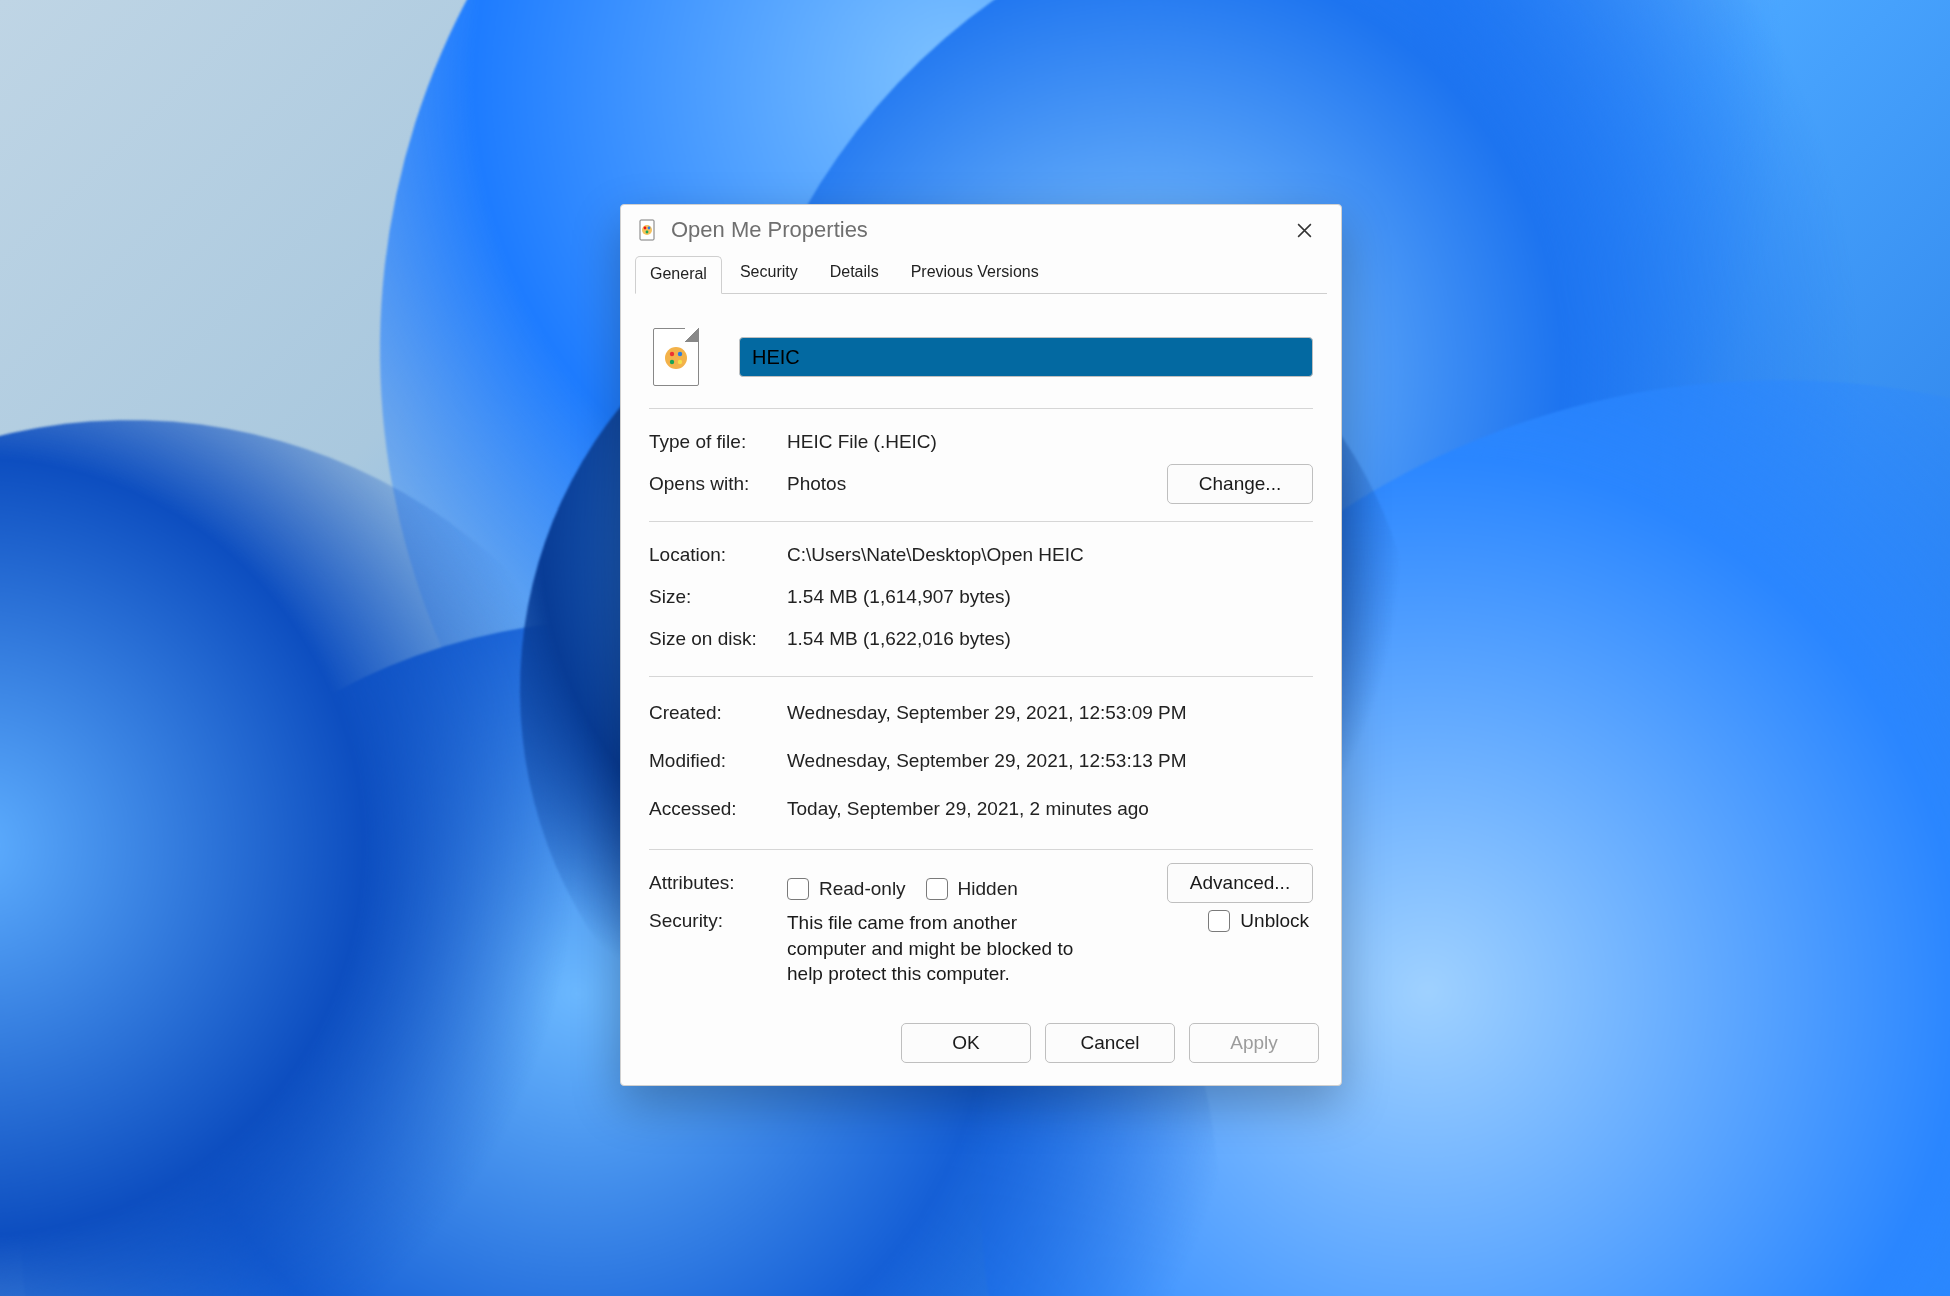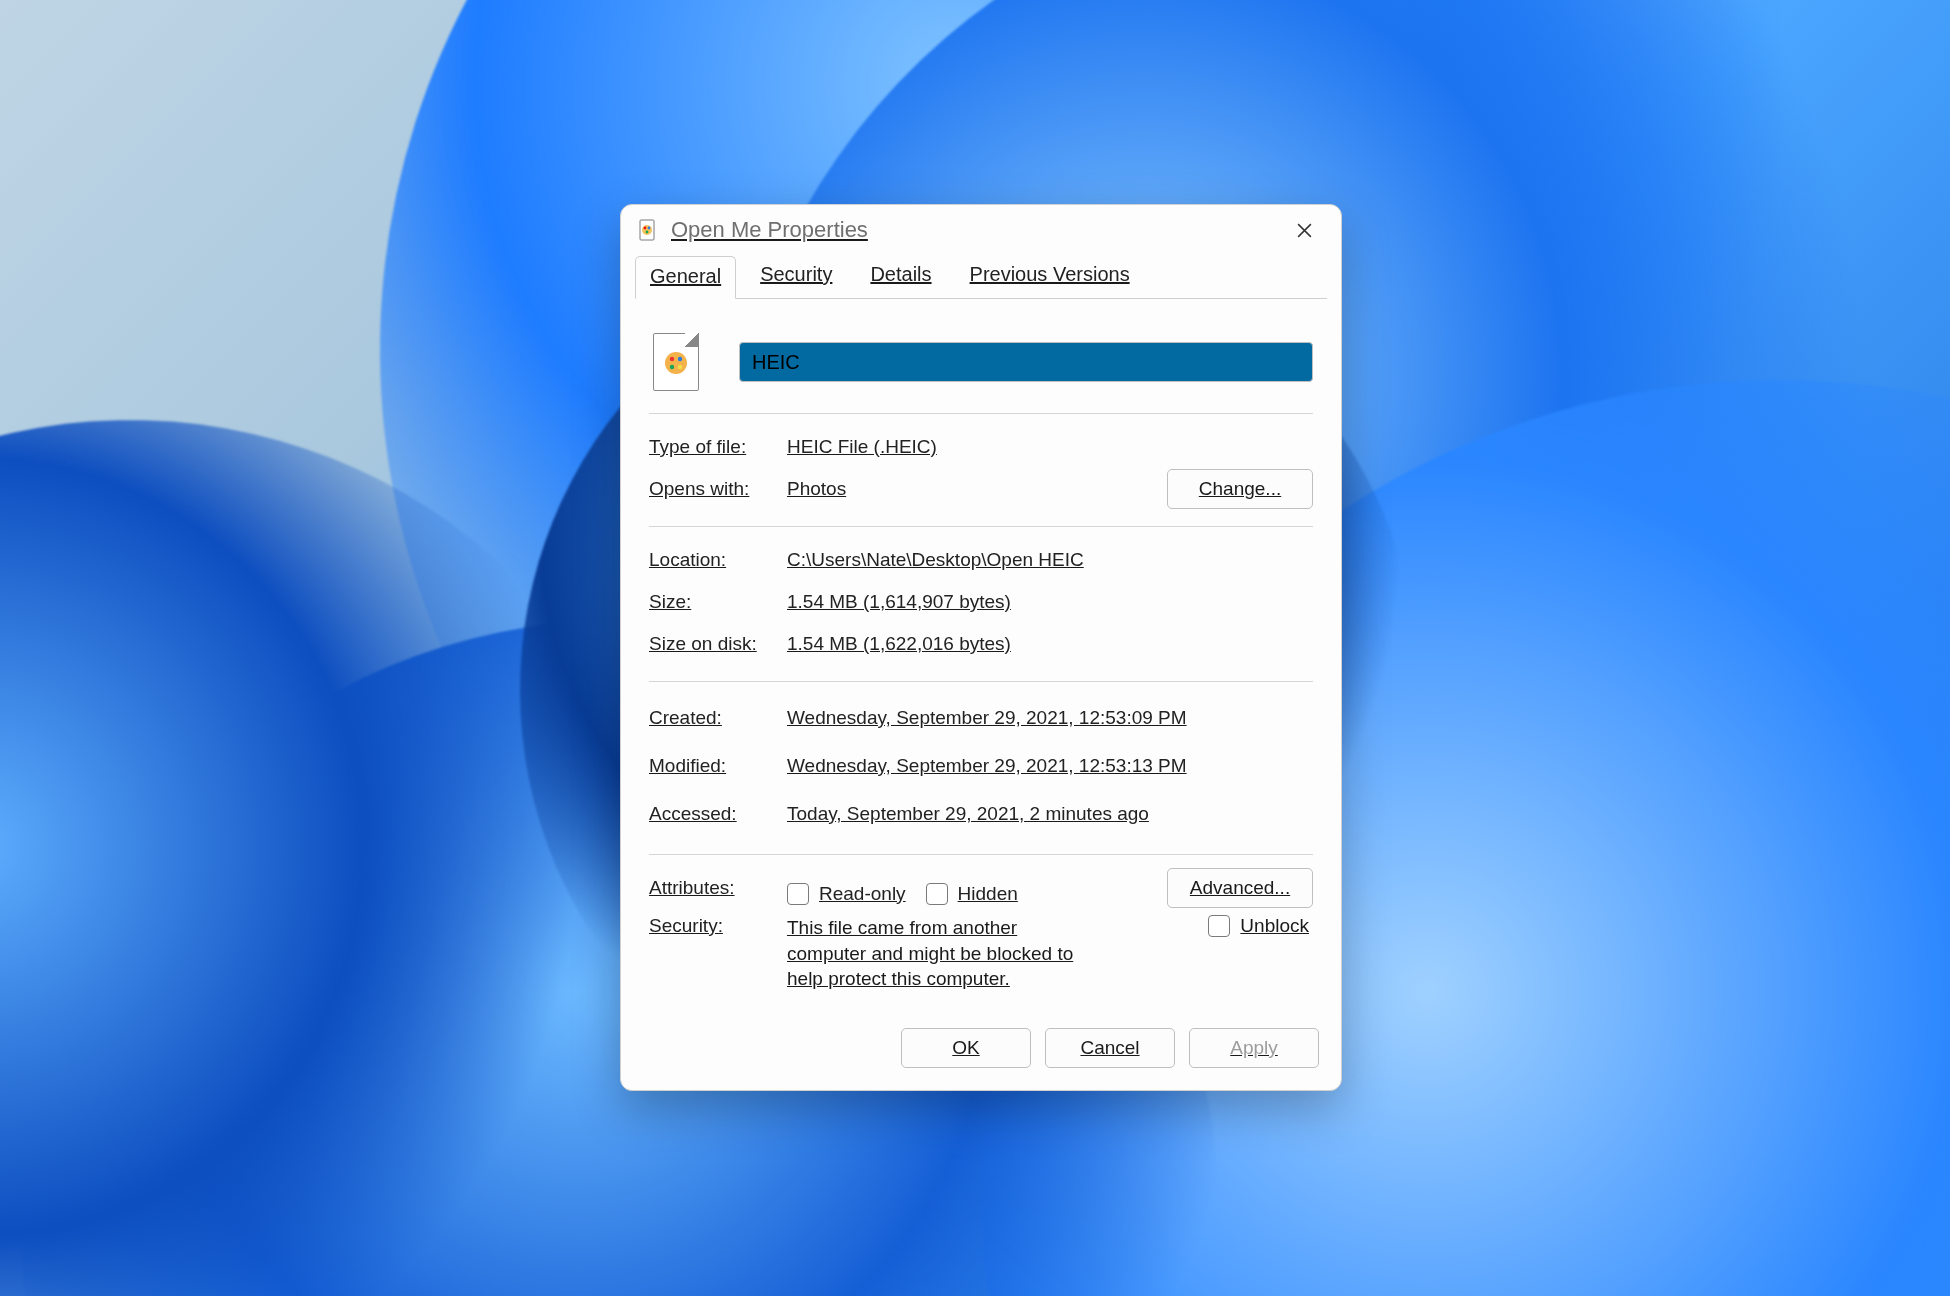--- a/index.html
+++ b/index.html
@@ -17,33 +17,33 @@
   .p2{width:1300px;height:1300px;left:720px;top:-120px;background:radial-gradient(circle at 35% 35%,#8acaff 0%,#1d74f0 35%,transparent 60%);transform:rotate(-10deg);} 
   .p3{width:1200px;height:1200px;left:20px;top:620px;background:radial-gradient(circle at 38% 35%,#6bb8ff 0%,#155fd6 38%,transparent 62%);transform:rotate(28deg);}   
   .p4{width:1100px;height:1100px;left:-420px;top:420px;background:radial-gradient(circle at 40% 35%,#5eaeff 0%,#0d4ec0 40%,transparent 62%);transform:rotate(-18deg);} 
   .p5{width:1600px;height:1600px;left:980px;top:380px;background:radial-gradient(circle at 35% 30%,#9fd1ff 0%,#2a86ff 35%,transparent 58%);transform:rotate(-25deg);}  
   .p6{width:900px;height:900px;left:520px;top:240px;background:radial-gradient(circle at 40% 35%,#4fa6ff 0%,#083c96 45%,transparent 63%);transform:rotate(8deg);}      
   .core{position:absolute;left:720px;top:520px;width:420px;height:420px;border-radius:50%;background:radial-gradient(circle at 45% 40%,#b7e0ff 0%,#1261cf 55%,#062a6e 100%);}
 
   
   .dialog{
     position:absolute;left:620px;top:204px;width:720px;
-    background:#fdfdfd;border:1px solid #d0d0d0;border-radius:12px;
+    background:#fdfdfd;border:1px solid #d0d0d0;border-radius:4px;
     box-shadow:0 18px 48px rgba(0,0,0,.26);
-    color:#1a1a1a;font-size:19px;text-decoration:underline;
+    color:#1a1a1a;font-size:19px;
   }
   .titlebar{display:flex;align-items:center;height:50px;padding:0 6px 0 16px;}
   .titlebar .ticon{width:22px;height:22px;margin-right:12px;position:relative;}
   .titlebar .ticon svg{display:block;}
   .titlebar .ttext{color:#6f6f6f;font-size:22px;font-weight:400;}
   .titlebar .spacer{flex:1;}
   .closebtn{width:62px;height:42px;display:flex;align-items:center;justify-content:center;border-radius:6px;color:#444;}
   .closebtn svg{width:17px;height:17px;}
 
-  .tabs{display:flex;gap:10px;padding:0 14px;font-size:20px;}
+  .tabs{display:flex;gap:4px;padding:0 14px;font-size:16px;}
   .tab{padding:8px 14px 10px;color:#222;cursor:default;}
   .tab.active{border:1px solid #cfcfcf;border-bottom:1px solid #fdfdfd;border-radius:5px 5px 0 0;background:#fdfdfd;position:relative;top:1px;}
   .tabline{height:1px;background:#cfcfcf;margin:0 14px;}
 
   .panel{padding:16px 28px 4px 28px;}
 
   .section{border-bottom:1px solid #d6d6d6;padding:12px 0 16px;}
   .section:last-of-type{border-bottom:none;}
   .row{display:flex;align-items:center;min-height:42px;gap:0;}
   .lbl{width:138px;flex:0 0 138px;color:#222;}

